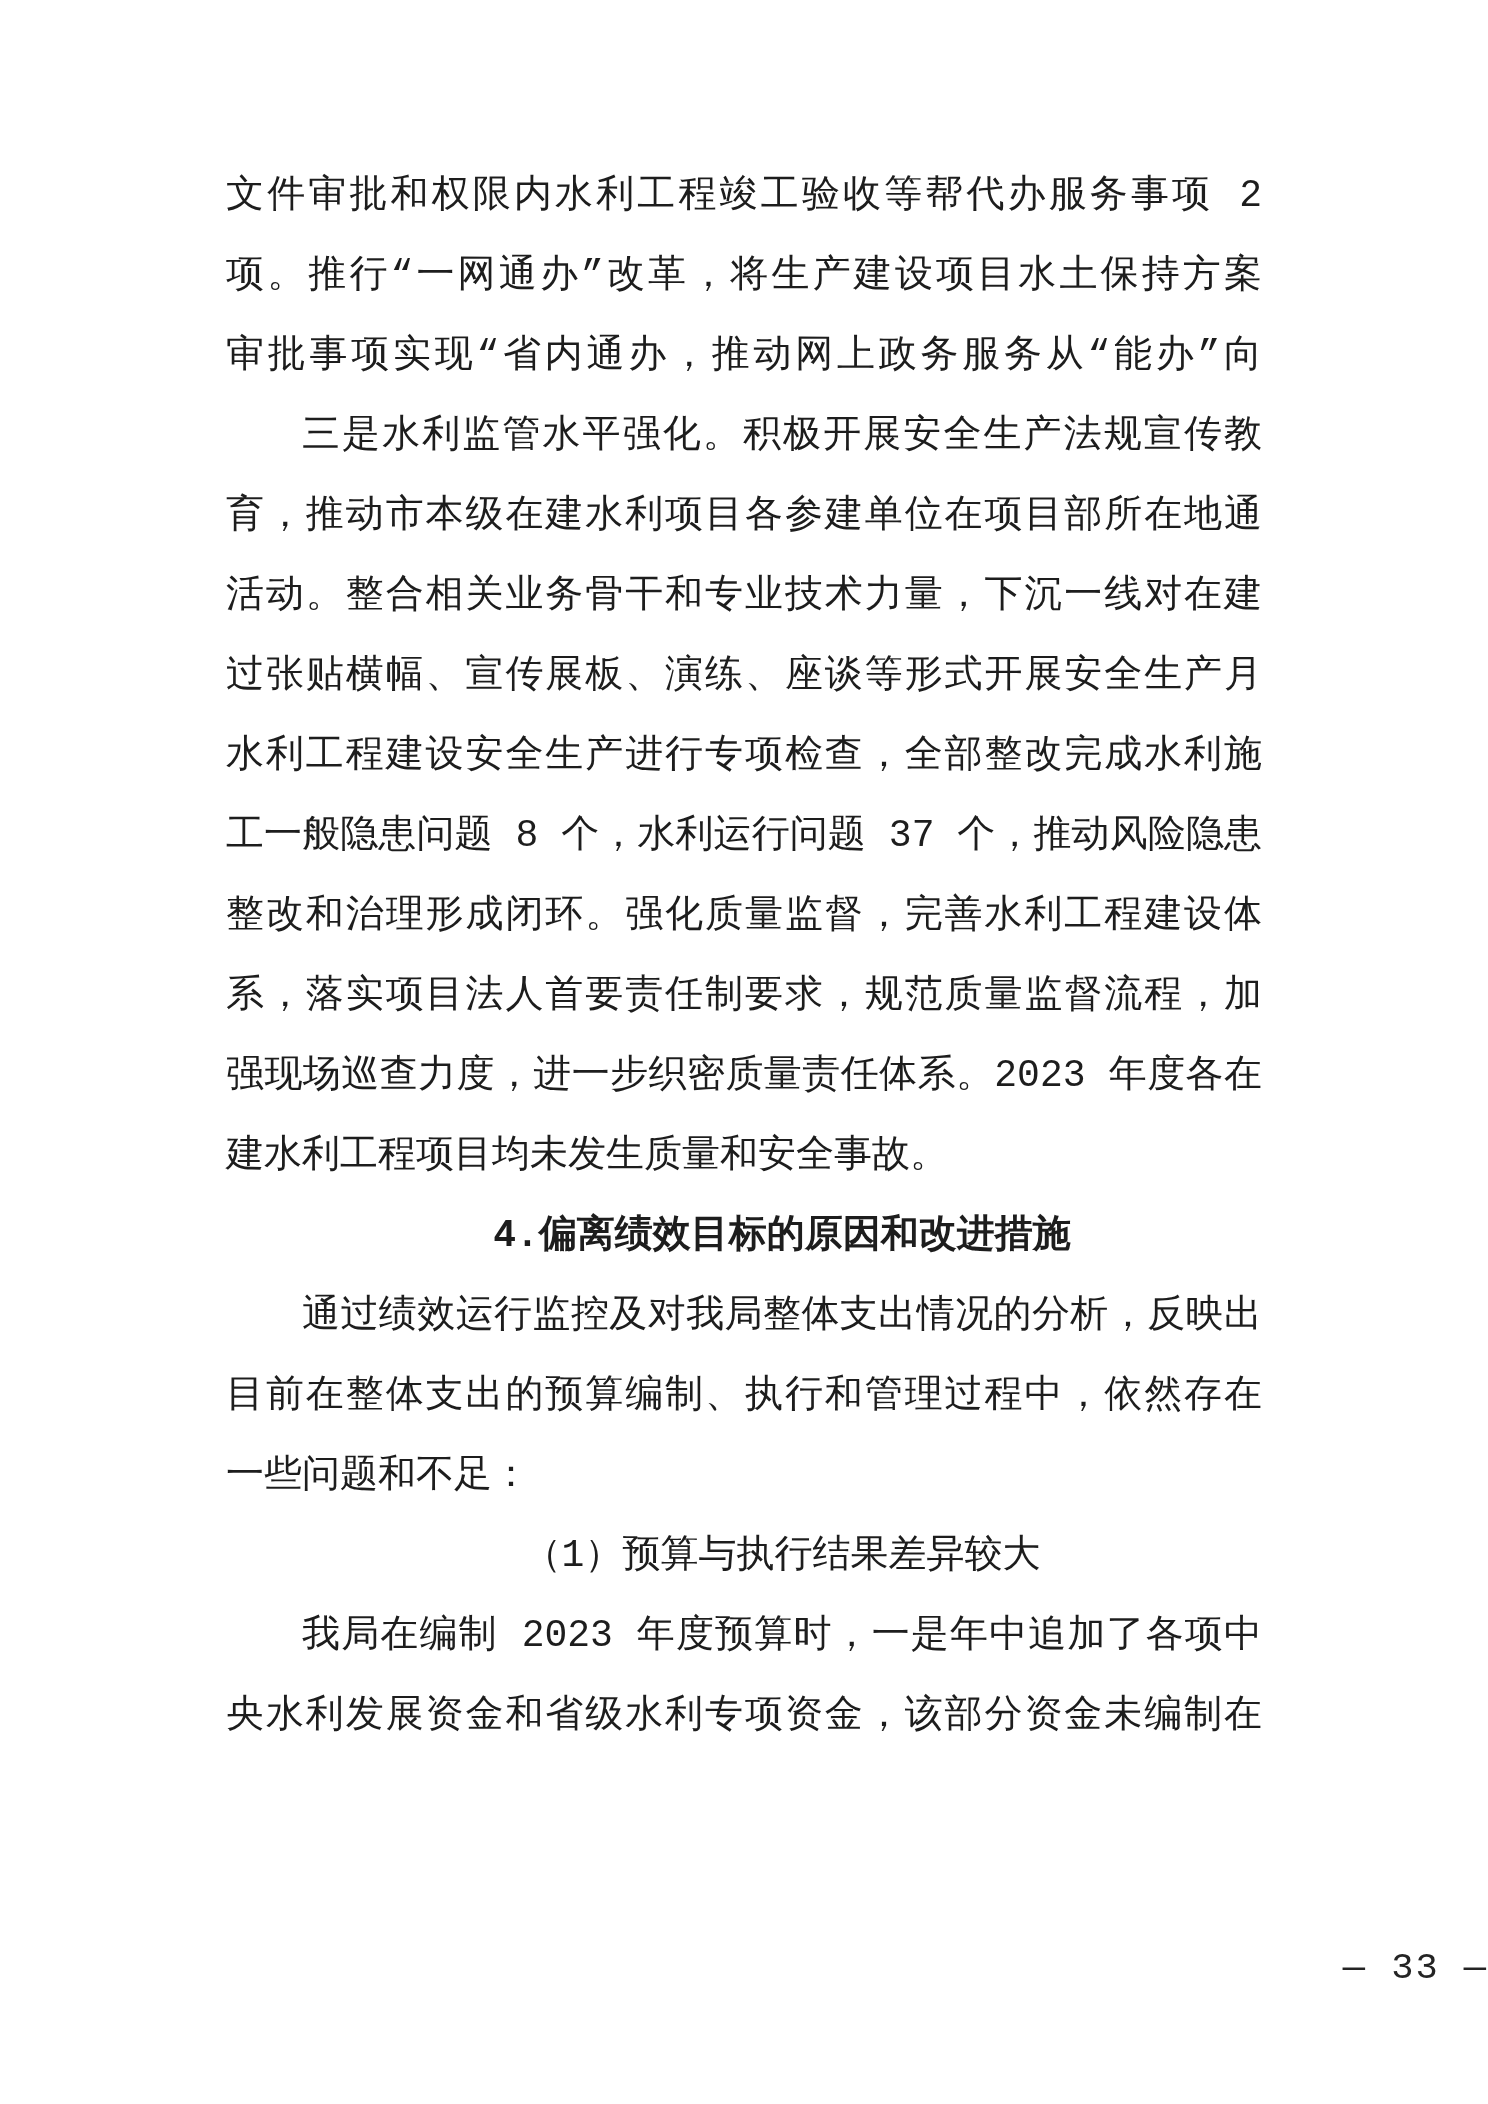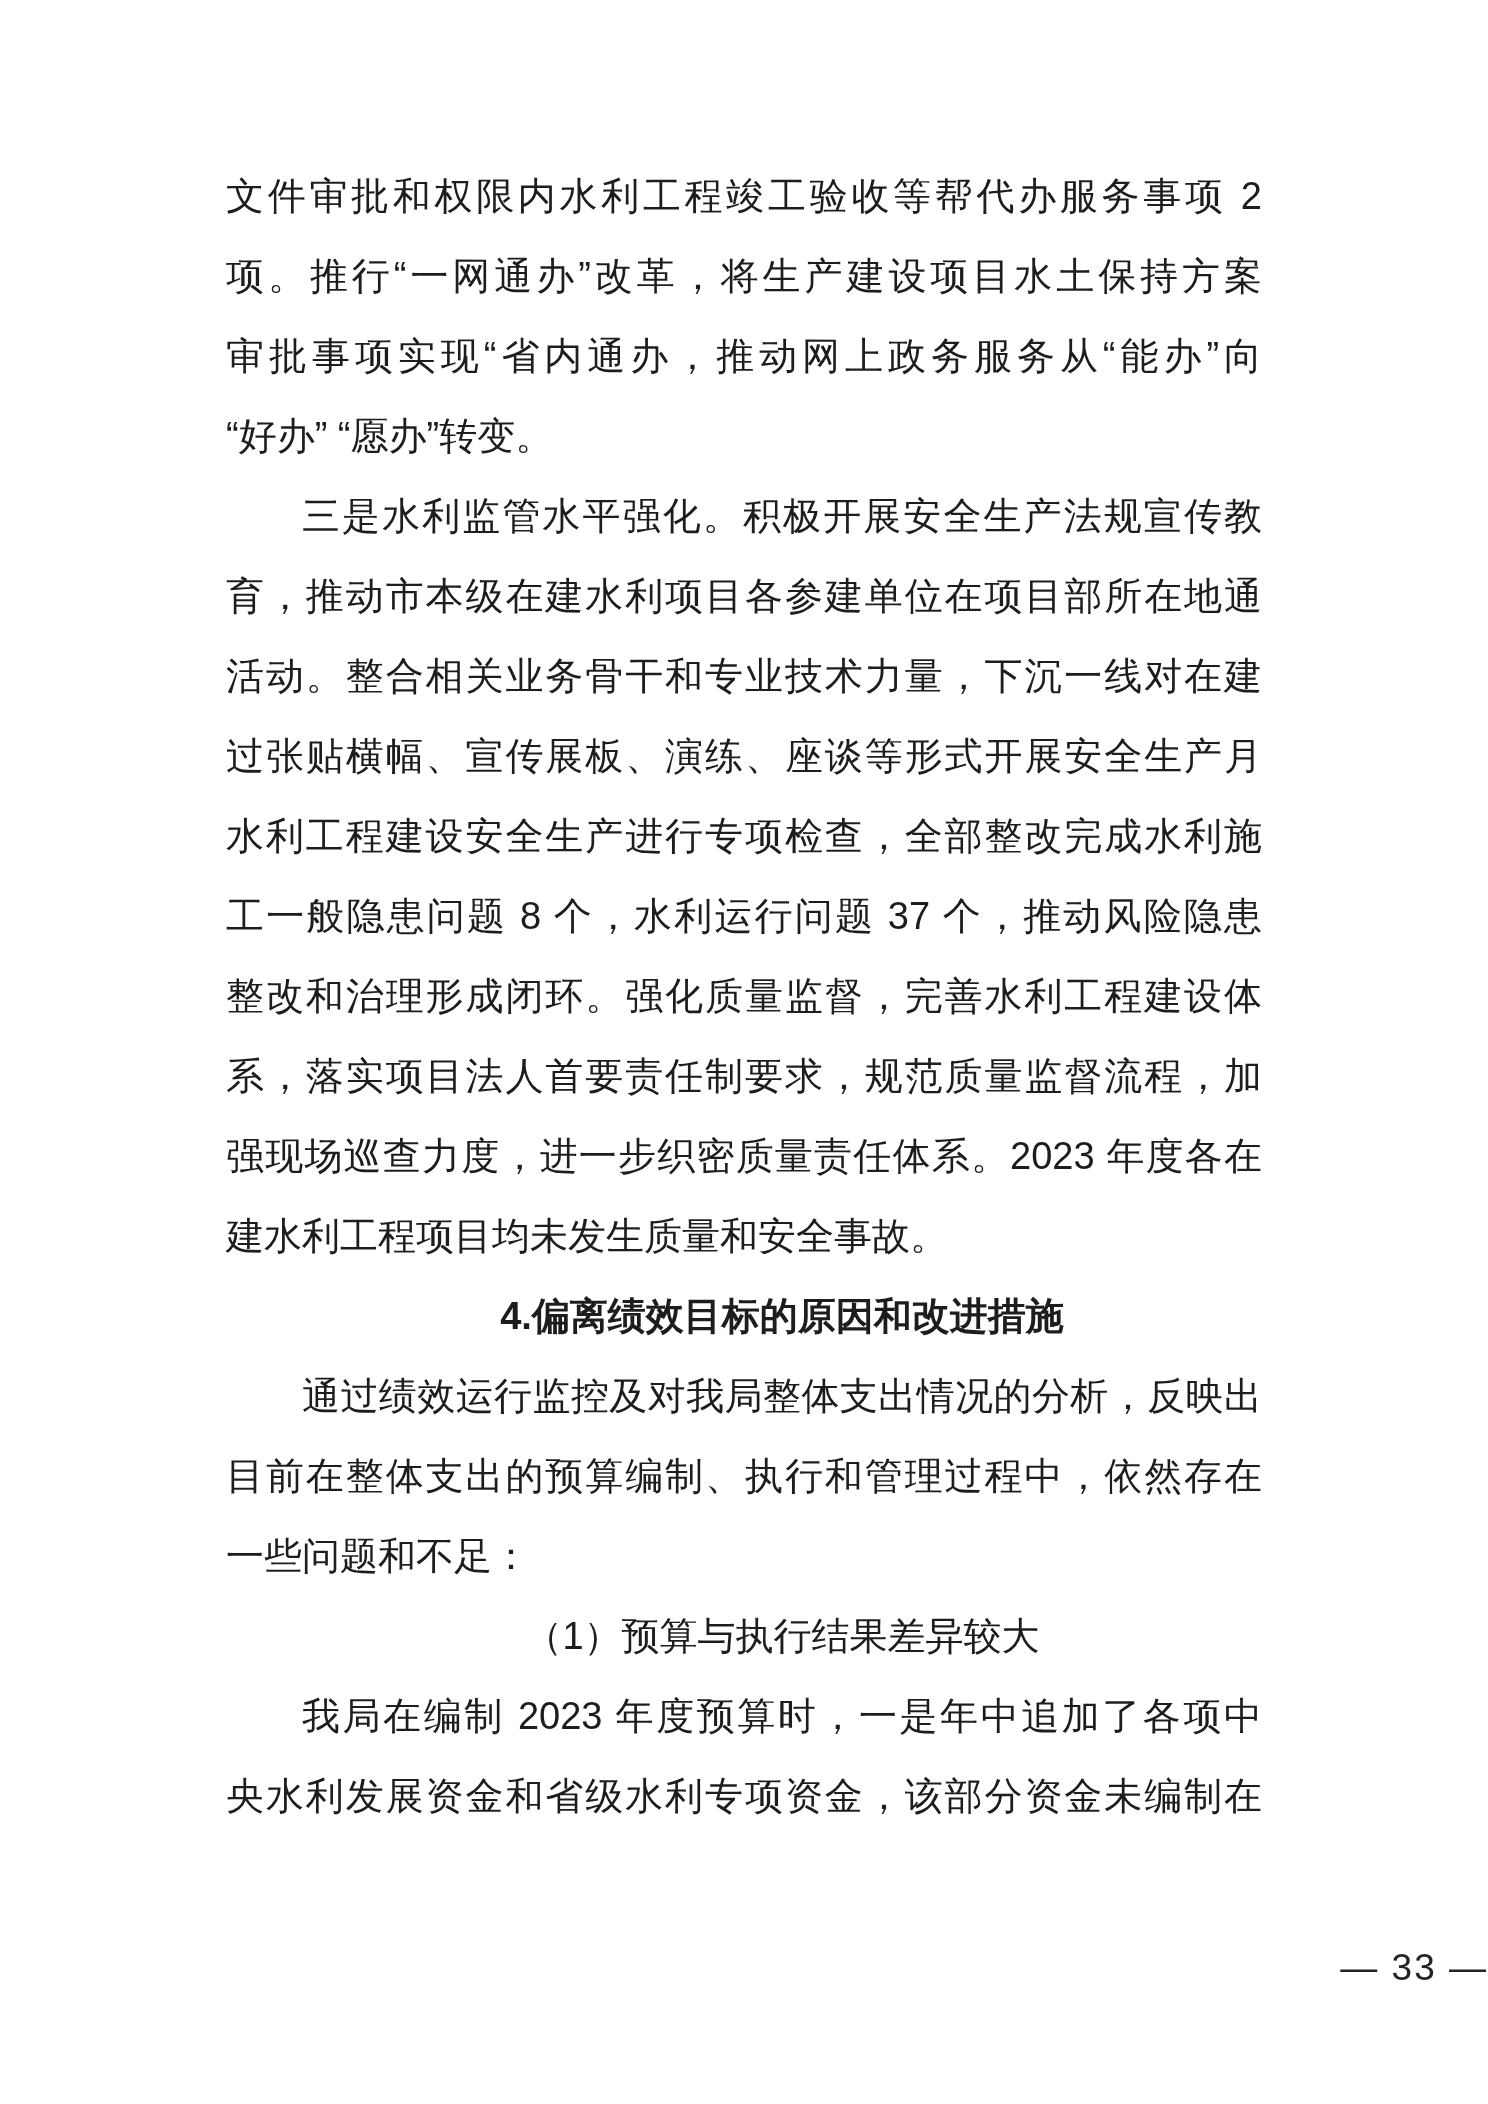--- a/index.html
+++ b/index.html
@@ -6,21 +6,21 @@
     margin: 0;
     padding: 0;
     background: #ffffff;
   }
   .page {
     position: relative;
     width: 1488px;
     height: 2104px;
     background: #ffffff;
     overflow: hidden;
-    font-family: Liberation Sans, sans-serif;
+    font-family: Liberation Mono, monospace;
   }
   .text-block {
     position: absolute;
     left: 226px;
     top: 156px;
     width: 1036px;
   }
   .line {
     height: 80px;
     line-height: 80px;
@@ -70,21 +70,20 @@
 </head>
 <body>
 
 <div class="page">
 
   <div class="text-block">
 
   <div class="line line-full">文件审批和权限内水利工程竣工验收等帮代办服务事项 2</div>
       <div class="line line-full">项。推行“一网通办”改革，将生产建设项目水土保持方案</div>
       <div class="line line-full">审批事项实现“省内通办，推动网上政务服务从“能办”向</div>
-      <div class="line line-last">“好办” “愿办”转变。</div>
       <div class="line line-first">三是水利监管水平强化。积极开展安全生产法规宣传教</div>
       <div class="line line-full">育，推动市本级在建水利项目各参建单位在项目部所在地通</div>
       <div class="line line-full">活动。整合相关业务骨干和专业技术力量，下沉一线对在建</div>
       <div class="line line-full">过张贴横幅、宣传展板、演练、座谈等形式开展安全生产月</div>
       <div class="line line-full">水利工程建设安全生产进行专项检查，全部整改完成水利施</div>
       <div class="line line-full">工一般隐患问题 8 个，水利运行问题 37 个，推动风险隐患</div>
       <div class="line line-full">整改和治理形成闭环。强化质量监督，完善水利工程建设体</div>
       <div class="line line-full">系，落实项目法人首要责任制要求，规范质量监督流程，加</div>
       <div class="line line-full">强现场巡查力度，进一步织密质量责任体系。2023 年度各在</div>
       <div class="line line-last">建水利工程项目均未发生质量和安全事故。</div>

